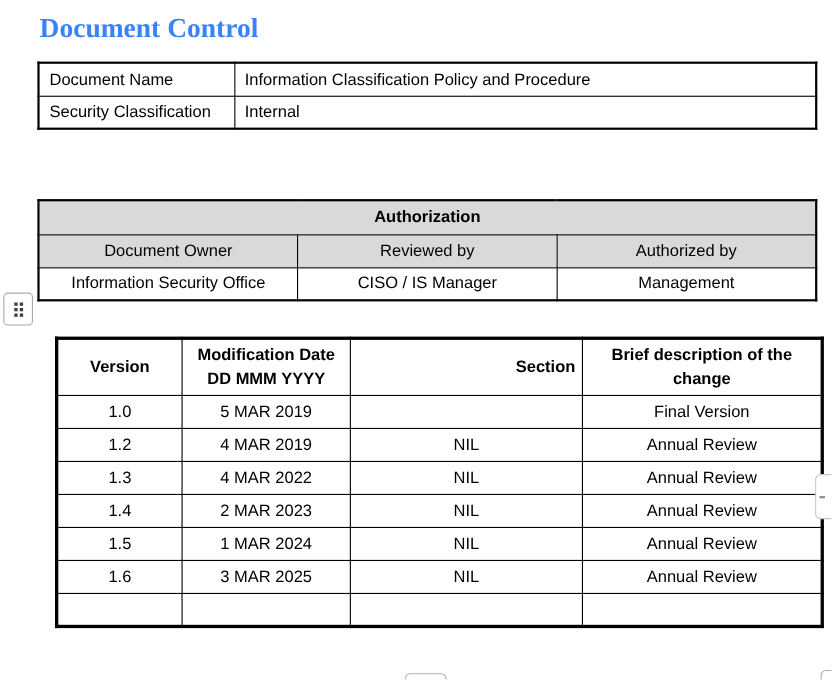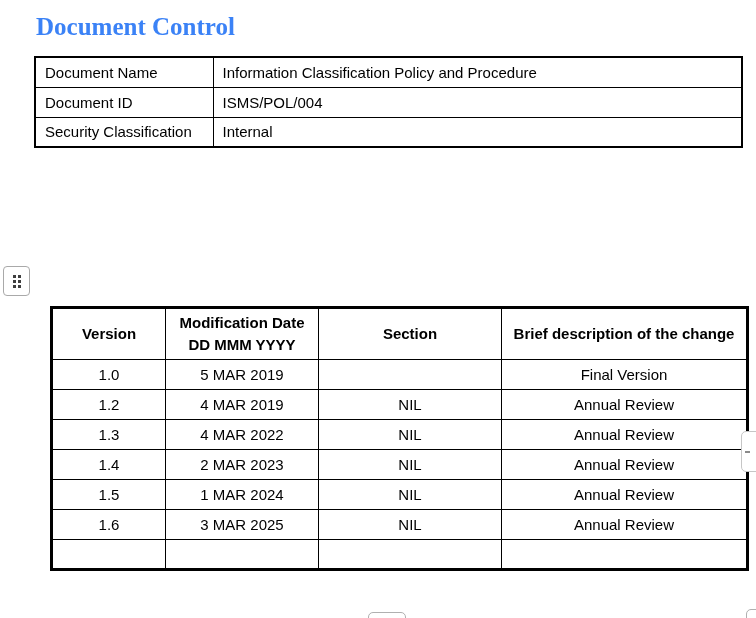--- a/index.html
+++ b/index.html
@@ -56,21 +56,21 @@
   .t-ver th {
     font-weight: 700;
     height: 52px;
     text-align: center;
     white-space: pre-line;
     line-height: 1.45;
   }
   .t-ver td { text-align: center; }
   .t-ver .col-version { width: 114px; }
   .t-ver .col-date { width: 153px; }
-  .t-ver .col-section { width: 183px; }
+  .t-ver .col-section { width: 211px; text-align: right; }
   
   .drag-handle {
     position: absolute;
     left: 3px;
     top: 266px;
     width: 27px;
     height: 30px;
     background: #fff;
     border: 1px solid #a9a9a9;
     border-radius: 4px;
@@ -124,30 +124,43 @@
 
   <h1 class="doc-title">Document Control</h1>
 
   <table class="t-info">
     <tbody>
         <tr>
       <td class="col-label">Document Name</td>
       <td>Information Classification Policy and Procedure</td>
     </tr>
     <tr>
-      <td class="col-label">Document ID</td>
-      <td>ISMS/POL/004</td>
-    </tr>
-    <tr>
       <td class="col-label">Security Classification</td>
       <td>Internal</td>
     </tr>
   </tbody>
     </table>
 
+  <table class="t-auth">
+    <tbody>
+        <tr>
+      <td class="shaded auth-title" colspan="3">Authorization</td>
+    </tr>
+    <tr>
+      <td class="shaded col-owner">Document Owner</td>
+      <td class="shaded col-reviewed">Reviewed by</td>
+      <td class="shaded">Authorized by</td>
+    </tr>
+    <tr>
+      <td>Information Security Office</td>
+      <td>CISO / IS Manager</td>
+      <td>Management</td>
+    </tr>
+  </tbody>
+    </table>
 
   <table class="t-ver">
     <tbody>
         <tr>
       <th class="col-version">Version</th>
       <th class="col-date">Modification Date
 DD MMM YYYY</th>
       <th class="col-section">Section</th>
       <th>Brief description of the change</th>
     </tr>

